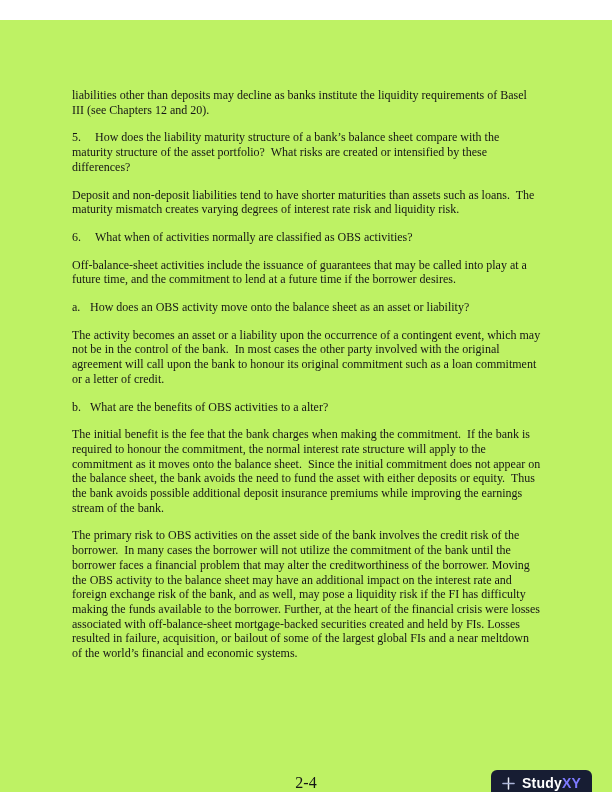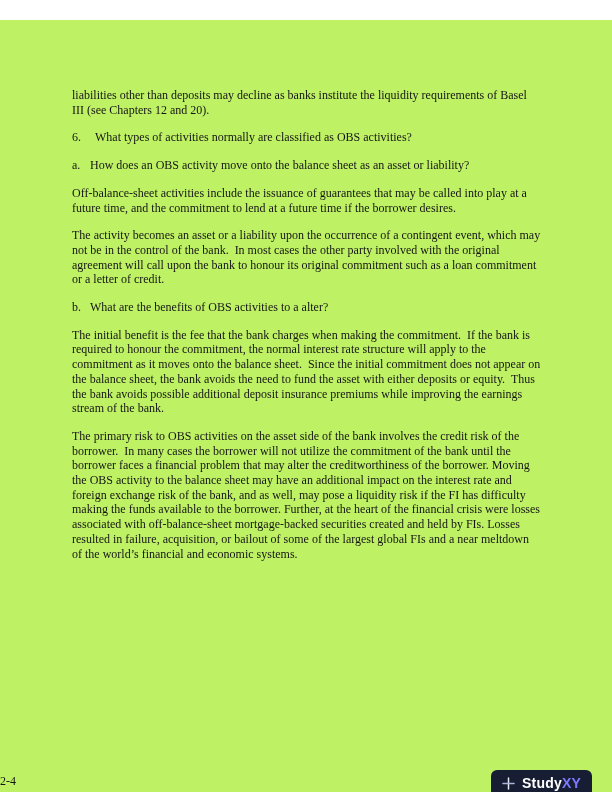--- a/index.html
+++ b/index.html
@@ -30,21 +30,22 @@
   }
   .indent { margin-left: 26px; }
   .lbl { display: inline-block; white-space: normal; vertical-align: top; }
   .lbl-num { width: 23px; }
   .lbl-alpha { width: 18px; }
   .txt { white-space: pre-wrap; }
 
   .pagenum {
     position: absolute;
     left: 0; right: 0; top: 754px;
-    font-size: 12px;
+    text-align: center;
+    font-size: 16px;
     color: #151515;
   }
   .logo {
     position: absolute;
     right: 20px; top: 750px;
     height: 27px;
     display: flex;
     align-items: center;
     gap: 7px;
     padding: 0 11px;
@@ -64,27 +65,29 @@
   .plus { display: block; }
 </style>
 </head>
 <body>
 
 <div class="page">
 
   <main class="doc-body">
     <p class="para">liabilities other than deposits may decline as banks institute the liquidity requirements of Basel III (see Chapters 12 and 20).</p>
 
+    <p class="para"><span class="lbl lbl-num">5.</span><span class="txt">How does the liability maturity structure of a bank’s balance sheet compare with the maturity structure of the asset portfolio?  What risks are created or intensified by these differences?</span></p>
 
+    <p class="para">Deposit and non-deposit liabilities tend to have shorter maturities than assets such as loans.  The maturity mismatch creates varying degrees of interest rate risk and liquidity risk.</p>
 
-    <p class="para"><span class="lbl lbl-num">6.</span><span class="txt">What types of activities normally are classified as OBS activities?</span></p>
+    <p class="para"><span class="lbl lbl-num">6.</span><span class="txt">What when of activities normally are classified as OBS activities?</span></p>
+
+    <p class="para">Off-balance-sheet activities include the issuance of guarantees that may be called into play at a future time, and the commitment to lend at a future time if the borrower desires.</p>
 
     <p class="para indent"><span class="lbl lbl-alpha">a.</span><span class="txt">How does an OBS activity move onto the balance sheet as an asset or liability?</span></p>
-
-    <p class="para">Off-balance-sheet activities include the issuance of guarantees that may be called into play at a future time, and the commitment to lend at a future time if the borrower desires.</p>
 
     <p class="para indent">The activity becomes an asset or a liability upon the occurrence of a contingent event, which may not be in the control of the bank.  In most cases the other party involved with the original agreement will call upon the bank to honour its original commitment such as a loan commitment or a letter of credit.</p>
 
     <p class="para indent"><span class="lbl lbl-alpha">b.</span><span class="txt">What are the benefits of OBS activities to a alter?</span></p>
 
     <p class="para indent">The initial benefit is the fee that the bank charges when making the commitment.  If the bank is required to honour the commitment, the normal interest rate structure will apply to the commitment as it moves onto the balance sheet.  Since the initial commitment does not appear on the balance sheet, the bank avoids the need to fund the asset with either deposits or equity.  Thus the bank avoids possible additional deposit insurance premiums while improving the earnings stream of the bank.</p>
 
 
     <p class="para indent">The primary risk to OBS activities on the asset side of the bank involves the credit risk of the borrower.  In many cases the borrower will not utilize the commitment of the bank until the borrower faces a financial problem that may alter the creditworthiness of the borrower. Moving the OBS activity to the balance sheet may have an additional impact on the interest rate and foreign exchange risk of the bank, and as well, may pose a liquidity risk if the FI has difficulty making the funds available to the borrower. Further, at the heart of the financial crisis were losses associated with off-balance-sheet mortgage-backed securities created and held by FIs. Losses resulted in failure, acquisition, or bailout of some of the largest global FIs and a near meltdown of the world’s financial and economic systems.</p>
 

